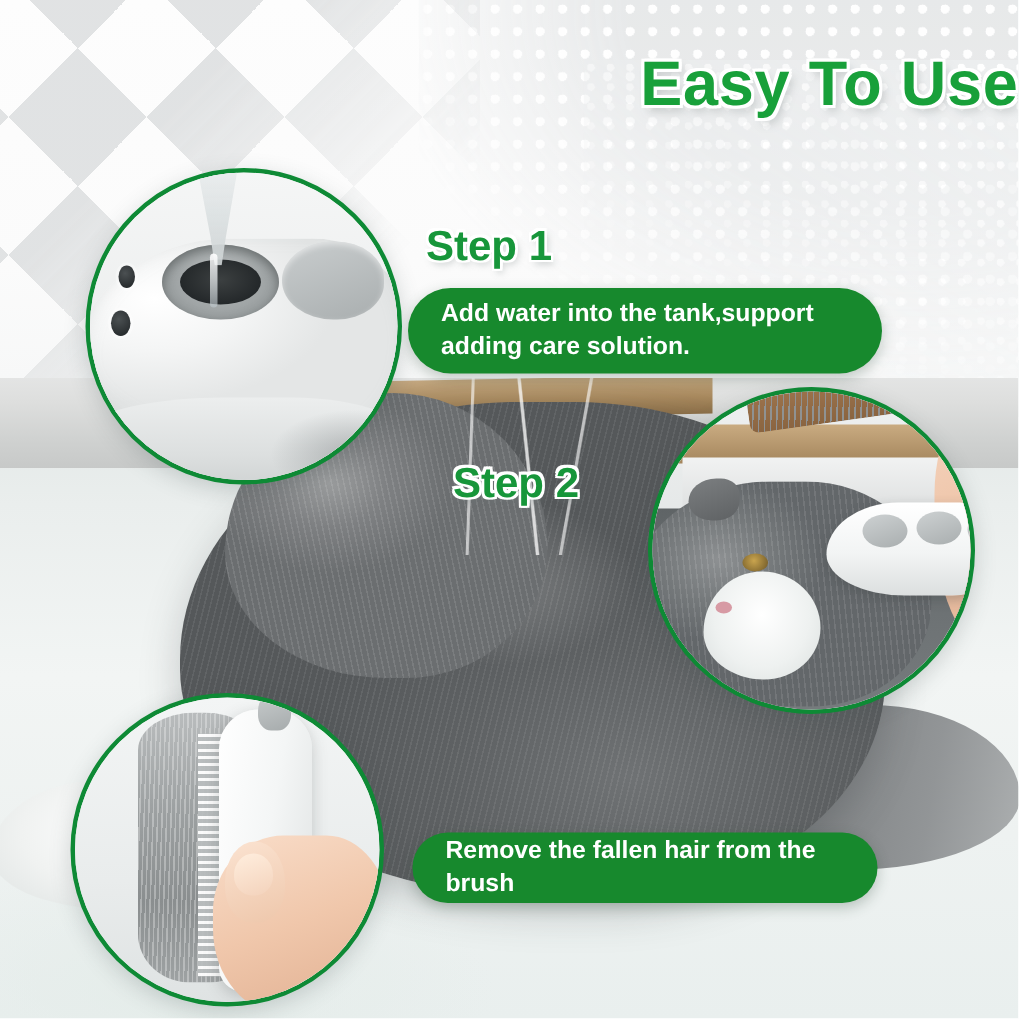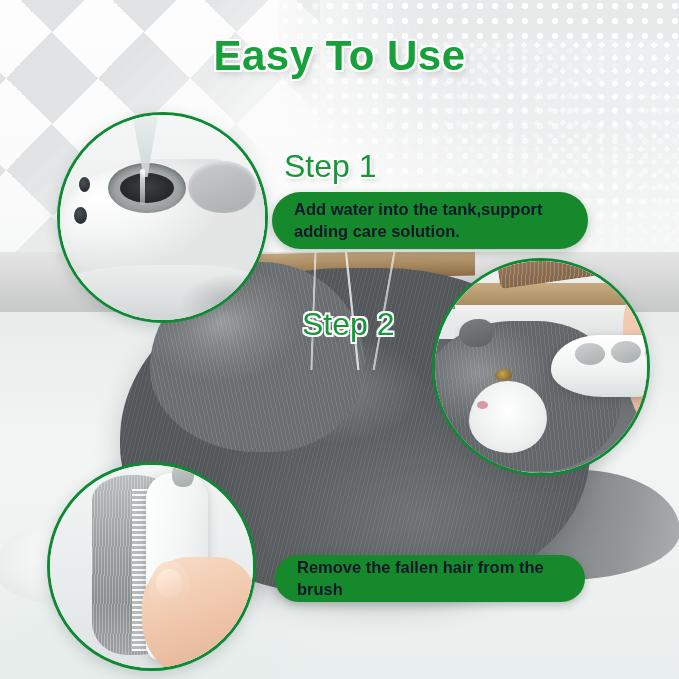--- a/index.html
+++ b/index.html
@@ -118,21 +118,21 @@
       radial-gradient(circle 2.6px at 5px 5px, #ffffff 98%, rgba(255,255,255,0) 100%),
       linear-gradient(180deg,#eceeef,#f6f7f7);
     background-size:13px 13px,100% 100%;
     -webkit-mask-image:linear-gradient(210deg,#000 10%,transparent 72%);
             mask-image:linear-gradient(210deg,#000 10%,transparent 72%);
   }
 
   
   .title{
     position:absolute;left:0;top:32px;width:679px;
-    text-align:center;
+    text-align:right;
     font-size:42px;font-weight:bold;letter-spacing:.5px;
     color:#18a03a;
     text-shadow:
       2px 0 0 #fff,-2px 0 0 #fff,0 2px 0 #fff,0 -2px 0 #fff,
       2px 2px 0 #fff,-2px 2px 0 #fff,2px -2px 0 #fff,-2px -2px 0 #fff,
       3px 4px 6px rgba(120,130,130,.35);
   }
 
   
   .circle{
@@ -312,39 +312,39 @@
   }
   .p3-nail{
     position:absolute;left:106px;top:104px;width:26px;height:28px;
     border-radius:50% 50% 46% 46%;
     background:linear-gradient(160deg,#ffeede,#f3d2bb);
   }
 
   
   .step-label{
     position:absolute;
-    font-size:32px;font-weight:normal;
+    font-size:28px;font-weight:bold;
     color:#17963a;
     text-shadow:
       1.6px 0 0 #fff,-1.6px 0 0 #fff,0 1.6px 0 #fff,0 -1.6px 0 #fff,
       1.6px 1.6px 0 #fff,-1.6px 1.6px 0 #fff,1.6px -1.6px 0 #fff,-1.6px -1.6px 0 #fff,
       2px 3px 5px rgba(110,120,120,.35);
     white-space:nowrap;
   }
   .s1-label{left:284px;top:148px;}
   .s2-label{left:302px;top:306px;text-align:right;}
   .s3-label{left:292px;top:512px;}
 
   
   .pill{
     position:absolute;
     background:#17892d;
     border-radius:34px;
     box-shadow:0 3px 9px rgba(40,70,50,.28);
-    color:#0f172a;
+    color:#ffffff;
     font-weight:bold;
     font-size:16.5px;
     line-height:1.32;
     display:flex;align-items:center;
     padding:0 0 0 22px;
     box-sizing:border-box;
   }
   .pill span{display:block;padding-right:18px;}
   .p-1{left:272px;top:192px;width:316px;height:57px;}
   .p-2{left:93px;top:355px;width:314px;height:58px;}

